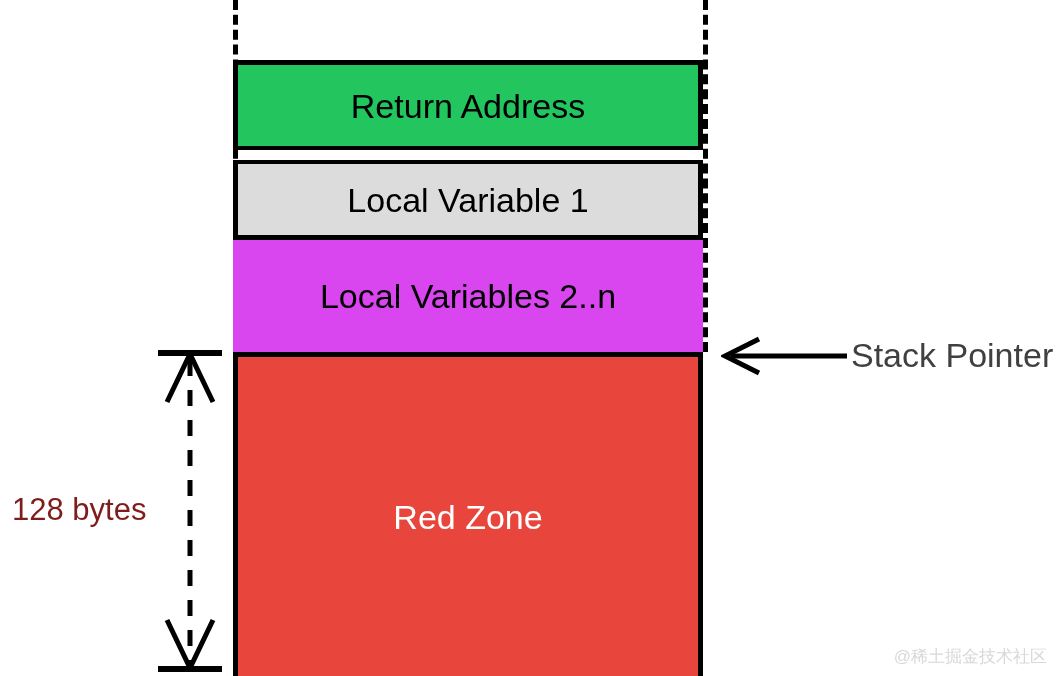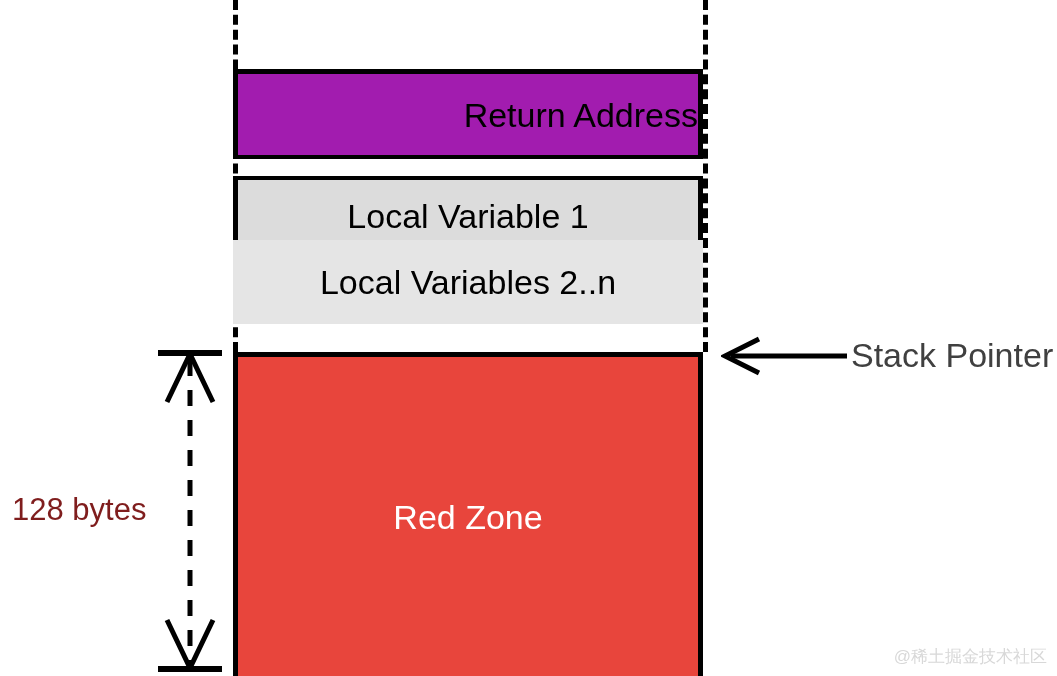--- a/index.html
+++ b/index.html
@@ -35,39 +35,38 @@
     box-sizing: border-box;
     display: flex;
     align-items: center;
     justify-content: center;
     font-size: 34px;
     color: #000000;
     line-height: 1;
     white-space: nowrap;
   }
   .block-return {
-    top: 69px;
+    top: 60px;
     height: 90px;
-    background: #a21caf;
+    background: #22c55e;
     border: 5px solid #000000;
     border-bottom-width: 4px;
-    justify-content: flex-end;
   }
   .block-local1 {
-    top: 176px;
+    top: 160px;
     height: 80px;
     background: #DCDCDC;
     border: 5px solid #000000;
     border-top-width: 4px;
   }
   
   .block-localn {
     top: 240px;
-    height: 84px;
-    background: #e5e5e5;
+    height: 112px;
+    background: #d946ef;
     border: none;
   }
   .block-redzone {
     top: 352px;
     height: 330px;
     background: #E8453C;
     border: 5px solid #000000;
     border-bottom: none;
     color: #ffffff;
     align-items: flex-start;

